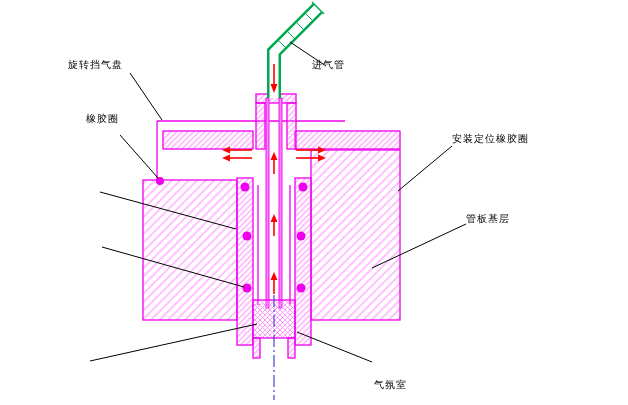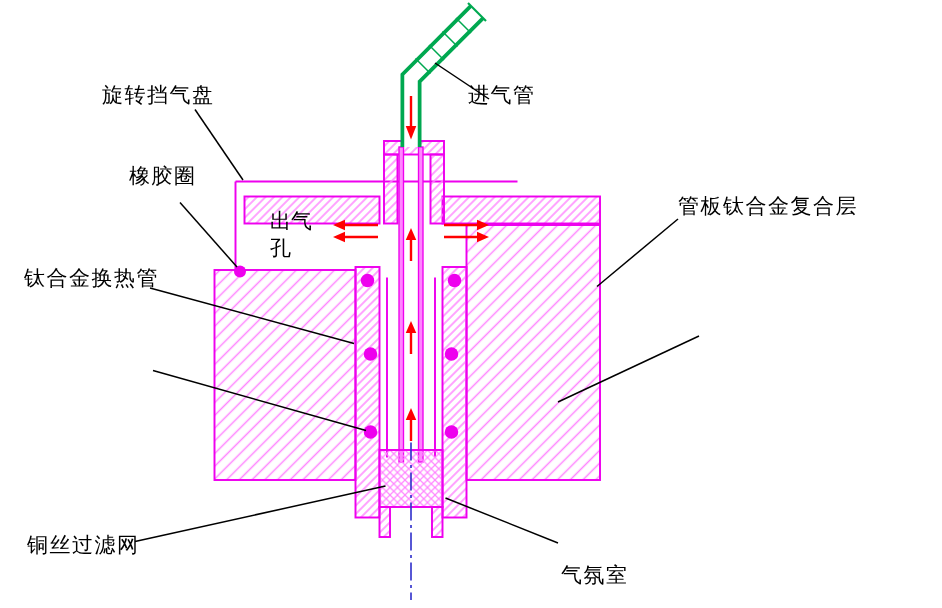--- a/index.html
+++ b/index.html
@@ -2,21 +2,21 @@
 <html style="--outline: #ee00ee; --hatch: #ff85ff; --accent-green: #00a850; --arrow-red: #ff0000; --centerline-blue: #3434cc; --label-text: #000000; --leader-line: #000000;"><head>
 <meta charset="utf-8">
 <style>
   html,body{margin:0;padding:0;background:#fff;}
   .stage{
     position:relative;width:628px;height:405px;background:#fff;overflow:hidden;
     font-family:"Liberation Serif","DejaVu Serif",serif;
   }
   .stage svg{position:absolute;left:0;top:0;}
   .label{
-    position:absolute;font-size:14px;line-height:18px;color:var(--label-text,#000);
+    position:absolute;font-size:10px;line-height:18px;color:var(--label-text,#000);
     white-space:nowrap;letter-spacing:1px;
   }
   .label.wrap{white-space:normal;width:32px;letter-spacing:0;}
   
   .outline{stroke:var(--outline,#e600e6);fill:none;stroke-width:1.3;}
   .fill-h6{fill:url(#h6);stroke:var(--outline,#e600e6);stroke-width:1.3;}
   .fill-h4{fill:url(#h4);stroke:var(--outline,#e600e6);stroke-width:1.3;}
   .fill-hx{fill:url(#hx);stroke:var(--outline,#e600e6);stroke-width:1.3;}
   .pipe-wall{fill:var(--hatch,#ff85ff);stroke:var(--outline,#e600e6);stroke-width:0.9;}
   .dot{fill:var(--outline,#e600e6);stroke:none;}
@@ -143,19 +143,17 @@
       <line x1="466" y1="224" x2="372" y2="268" class="leader"></line>
       <line x1="102" y1="247" x2="244" y2="287" class="leader"></line>
       <line x1="90" y1="361" x2="257" y2="324" class="leader"></line>
       <line x1="372" y1="362" x2="297" y2="332" class="leader"></line>
     </g>
   </svg>
 
   <div class="label" style="left:68px;top:56px">旋转挡气盘</div>
   <div class="label" style="left:312px;top:56px">进气管</div>
   <div class="label" style="left:86px;top:110px">橡胶圈</div>
-  <div class="label wrap" style="left:180px;top:140px">出气孔</div>
-  <div class="label" style="left:452px;top:130px">管板钛合金复合层</div>
-  <div class="label" style="left:16px;top:178px">钛合金换热管</div>
-  <div class="label" style="left:18px;top:356px">铜丝过滤网</div>
+  <div class="label" style="left:452px;top:130px">安装定位橡胶圈</div>
+  <div class="label" style="left:466px;top:210px">管板基层</div>
   <div class="label" style="left:374px;top:376px">气氛室</div>
 
 </div>
 
 </body></html>

